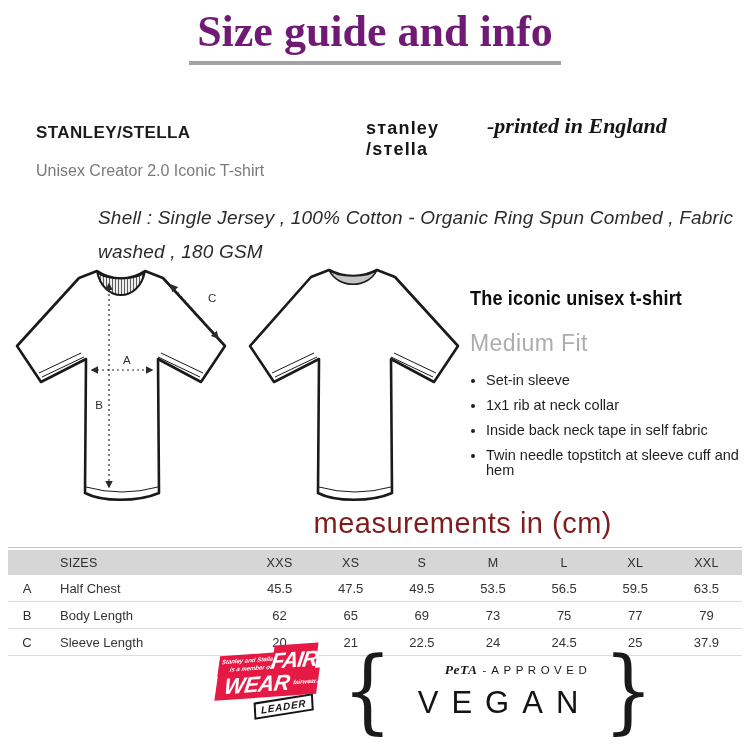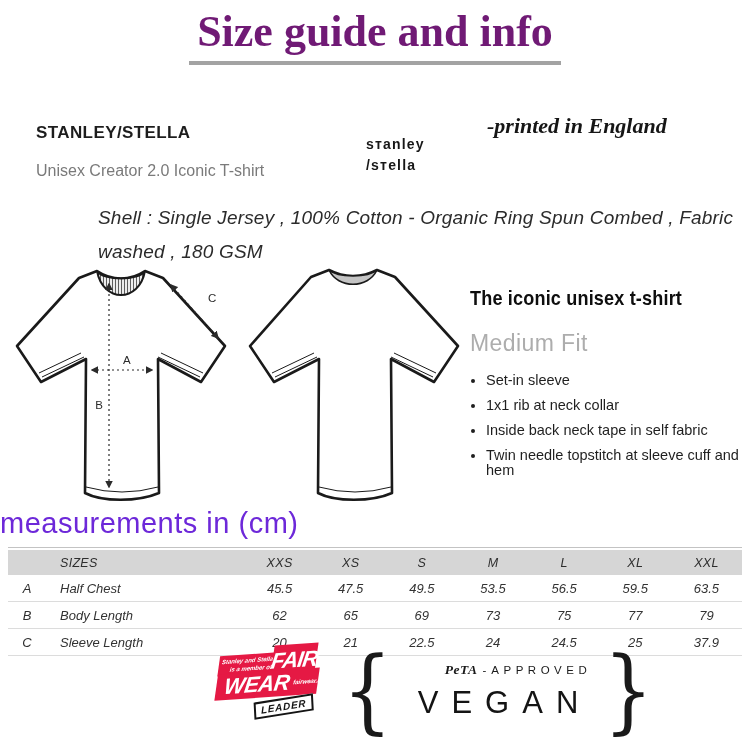--- a/index.html
+++ b/index.html
@@ -10,21 +10,21 @@
   .title-wrap{position:absolute;top:8px;left:0;width:750px;text-align:center;}
   .title{display:inline-block;font-family:"Liberation Serif",serif;font-weight:700;
          font-size:44px;color:#701a75;border-bottom:4px solid #a3a3a3;padding:0 8px 5px 8px;line-height:1.1;}
 
   
   .brand{position:absolute;left:36px;top:123px;}
   .brand-name{font-size:17px;font-weight:700;letter-spacing:0.4px;color:#1d1d1d;}
   .brand-product{font-size:16px;color:#7a7a7a;margin-top:19px;}
 
   
-  .wordmark{position:absolute;left:366px;top:134px;font-weight:700;font-size:14px;
+  .wordmark{position:absolute;left:366px;top:118px;font-weight:700;font-size:18px;
             letter-spacing:1.2px;color:#171717;line-height:21px;}
 
   
   .origin{position:absolute;left:487px;top:111px;font-family:"Liberation Serif",serif;
           font-style:italic;font-size:21px;line-height:29px;color:#161616;}
   .origin .bold{font-weight:700;font-size:22px;}
 
   
   .fabric{position:absolute;left:98px;top:201px;font-size:19px;line-height:34px;
           color:#2b2b2b;letter-spacing:0.2px;font-style:italic;}
@@ -36,26 +36,26 @@
 
   
   .right-col{position:absolute;left:470px;top:286px;width:276px;}
   .iconic-heading{font-size:21px;font-weight:700;color:#0e0e0e;transform:scaleX(0.86);
                   transform-origin:left;white-space:nowrap;letter-spacing:0.2px;}
   .fit{margin-top:20px;font-size:23px;color:#adadad;letter-spacing:0.4px;}
   .features{margin:16px 0 0 0;padding:0 0 0 16px;font-size:14.5px;color:#1f1f1f;}
   .features li{margin-bottom:10px;line-height:15px;}
 
   
-  .meas-heading{position:absolute;top:507px;left:0;width:612px;text-align:left;
-                font-size:29px;color:#6d28d9;letter-spacing:0.5px;}
+  .meas-heading{position:absolute;top:507px;left:0;width:612px;text-align:right;
+                font-size:29px;color:#7f1d1d;letter-spacing:0.5px;}
 
   
   .table-topline{position:absolute;top:547px;left:8px;right:8px;height:1px;background:#c3c3c3;}
-  .size-table-wrap{position:absolute;top:550px;left:8px;right:8px;font-style:italic;}
+  .size-table-wrap{position:absolute;top:550px;left:8px;right:8px;}
   table{border-collapse:collapse;table-layout:fixed;width:100%;}
   col.c-letter{width:38px;} col.c-label{width:198px;}
   thead th{background:#d6d6d6;font-weight:400;font-size:12.5px;color:#2e2e2e;
            height:23px;text-align:center;letter-spacing:0.3px;}
   thead th.c-label{text-align:left;padding-left:14px;}
   tbody td{height:24px;border-bottom:1px solid #dcdcdc;text-align:center;
            font-size:13px;color:#333;}
   tbody td.c-label{text-align:left;padding-left:14px;}
   tbody td.c-letter{color:#2e2e2e;}
 

